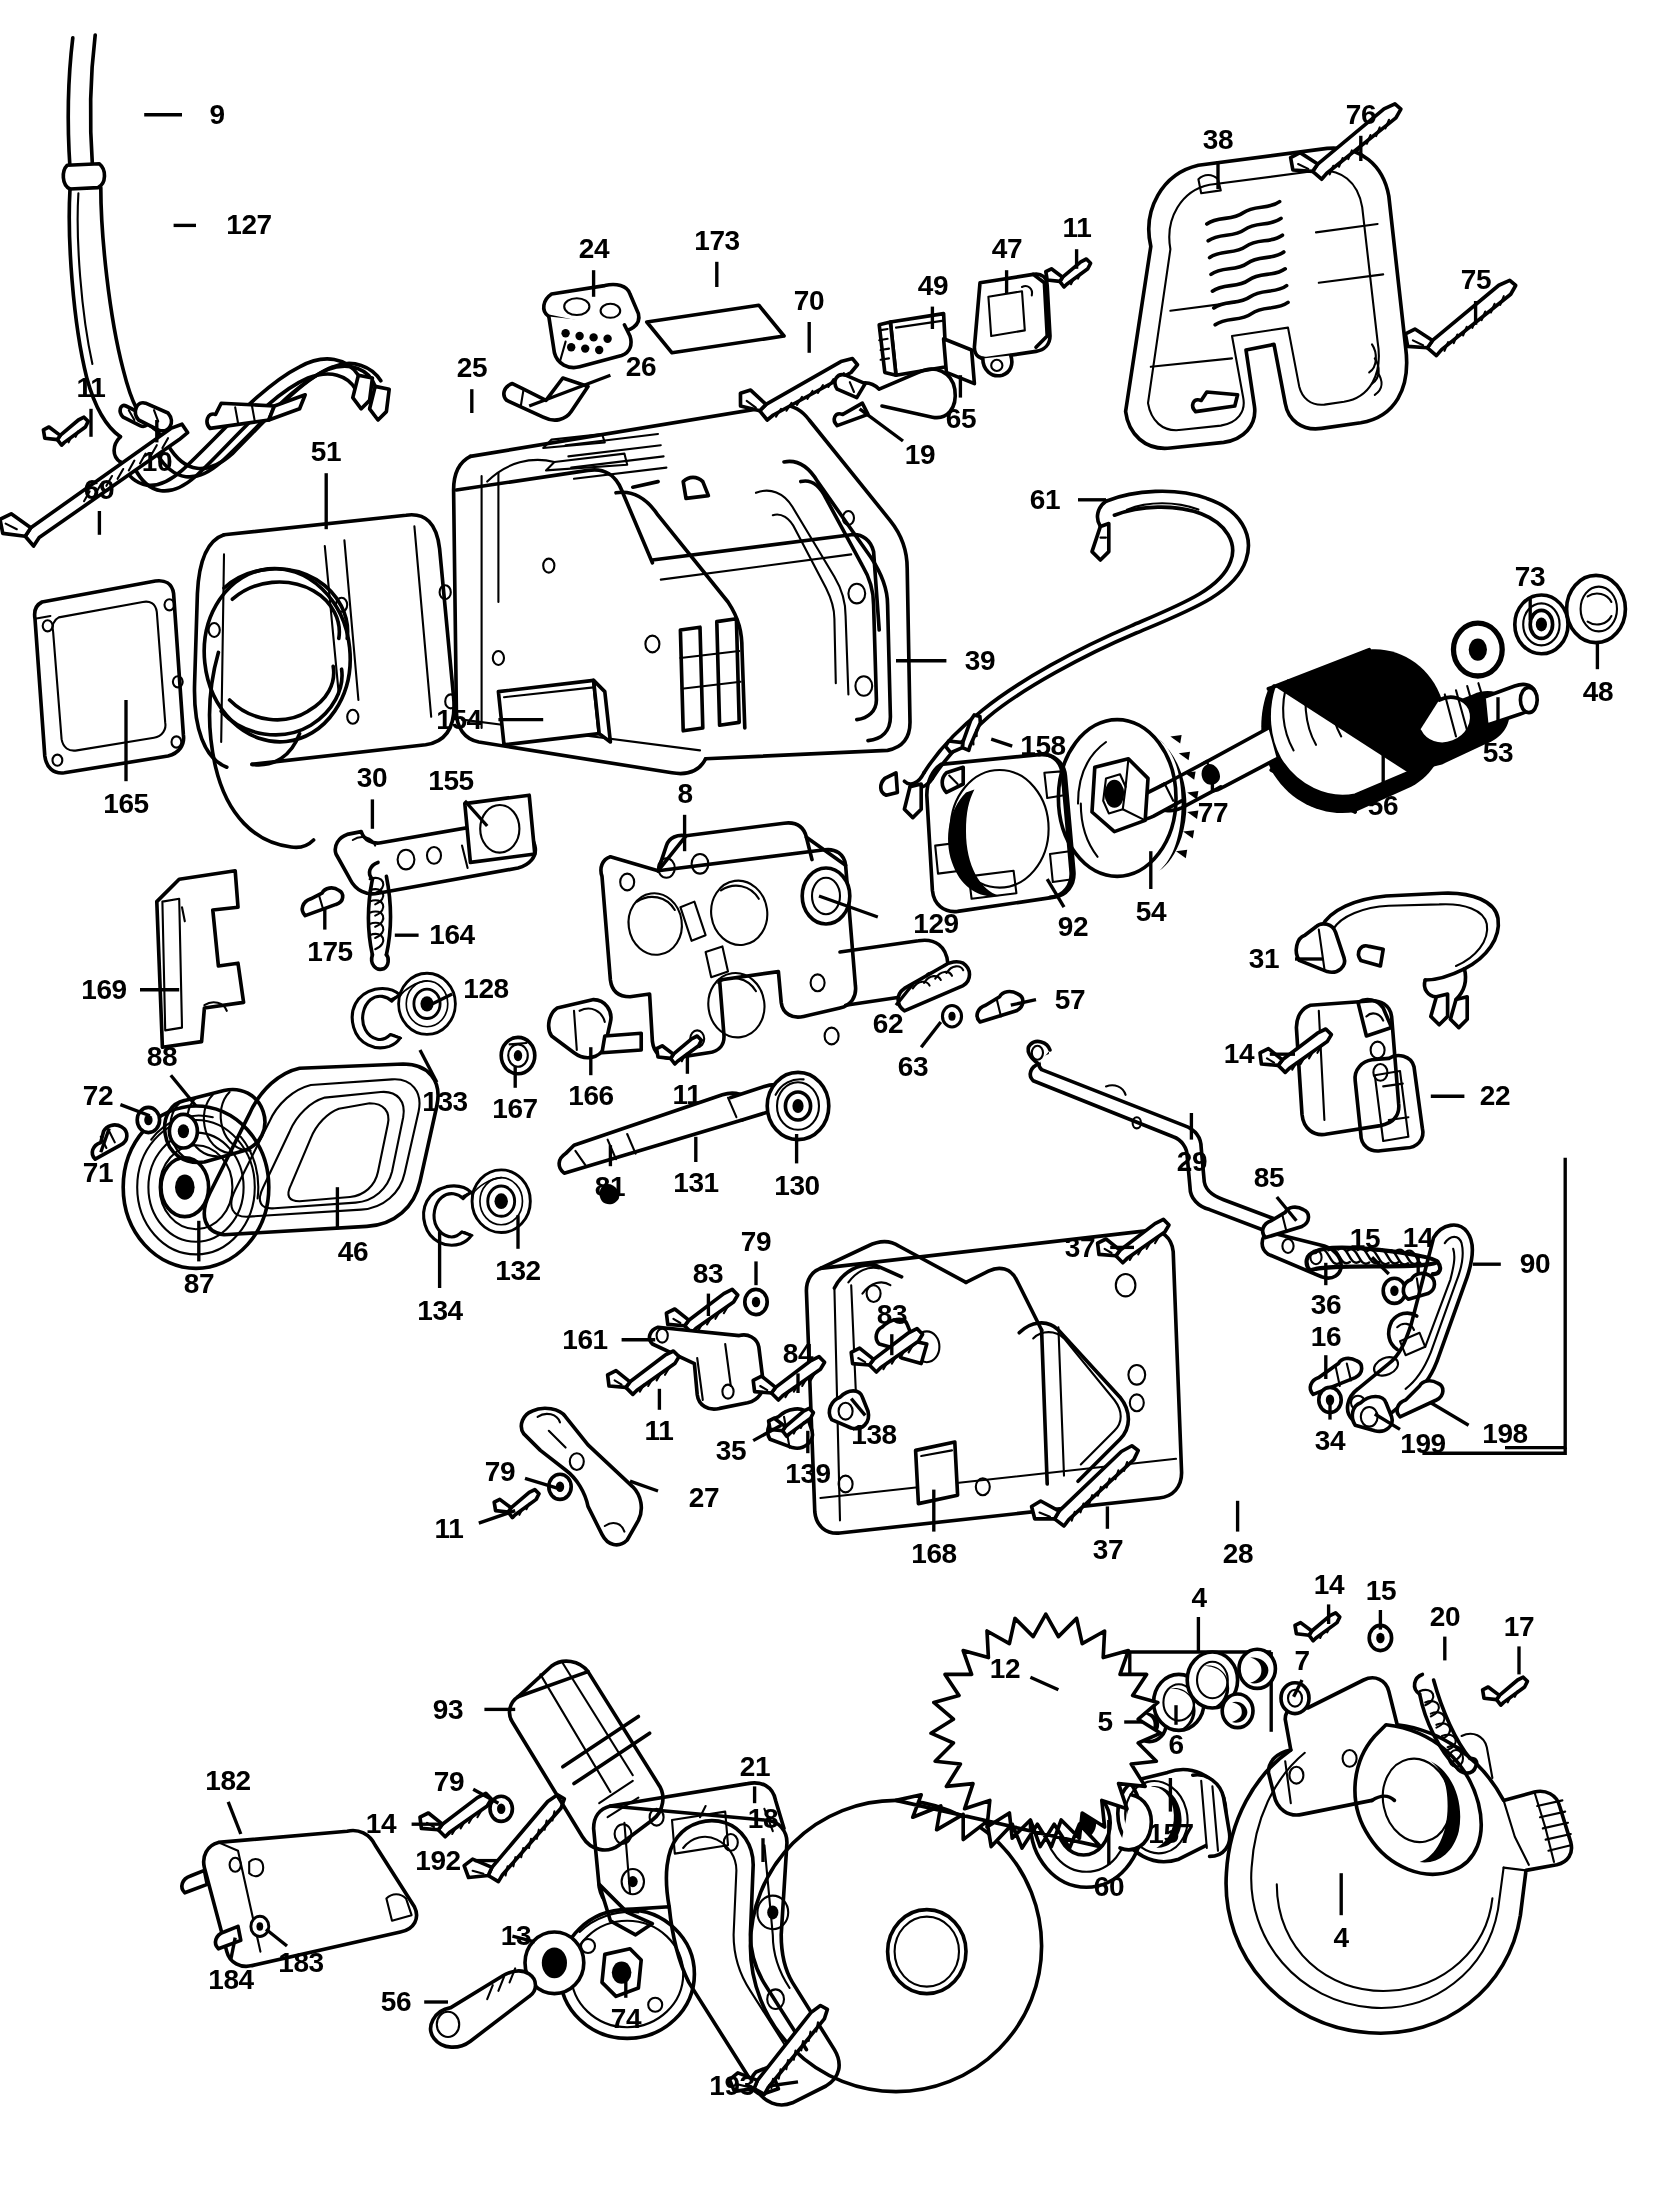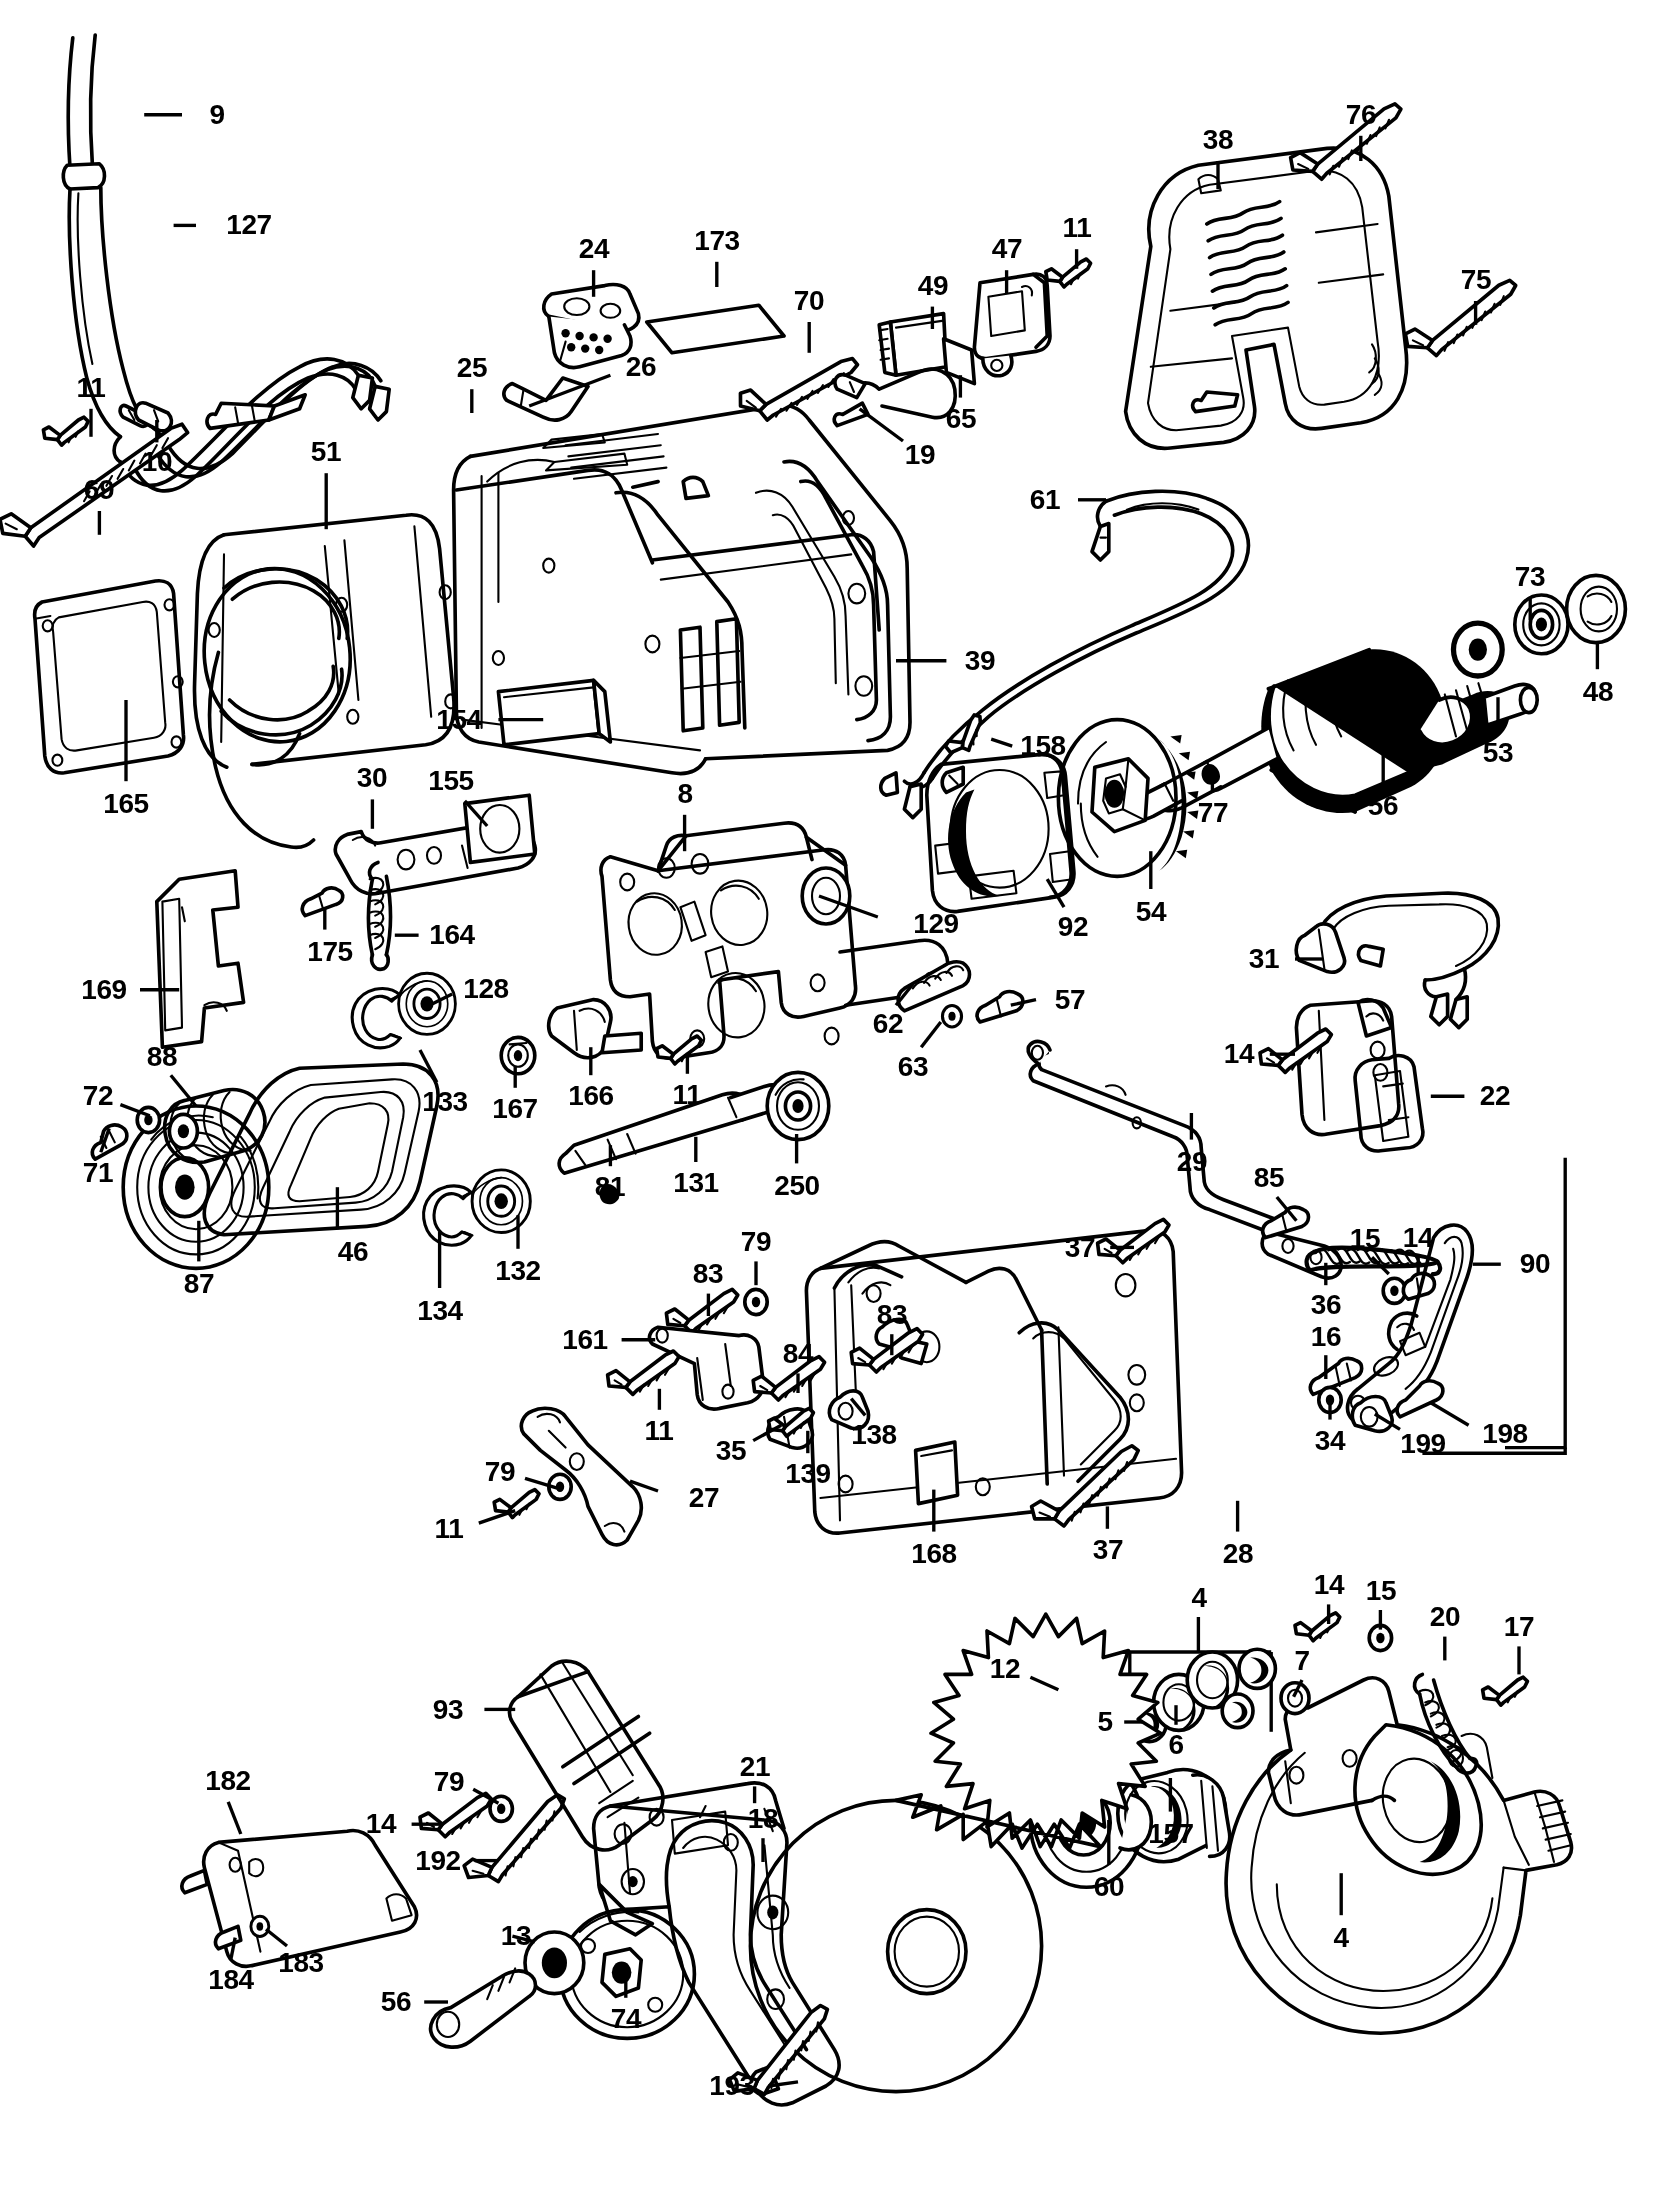--- a/index.html
+++ b/index.html
@@ -1241,21 +1241,21 @@
       <div class="callout" style="left: 353px; top: 1252px;">46</div>
       <div class="callout" style="left: 486px; top: 989px;">128</div>
       <div class="callout" style="left: 445px; top: 1102px;">133</div>
       <div class="callout" style="left: 515px; top: 1109px;">167</div>
       <div class="callout" style="left: 591px; top: 1096px;">166</div>
       <div class="callout" style="left: 687px; top: 1095px;">11</div>
       <div class="callout" style="left: 440px; top: 1311px;">134</div>
       <div class="callout" style="left: 518px; top: 1271px;">132</div>
       <div class="callout" style="left: 610px; top: 1187px;">81</div>
       <div class="callout" style="left: 696px; top: 1183px;">131</div>
-      <div class="callout" style="left: 797px; top: 1186px;">250</div>
+      <div class="callout" style="left: 797px; top: 1186px;">130</div>
       <div class="callout" style="left: 685px; top: 794px;">8</div>
       <div class="callout" style="left: 936px; top: 924px;">129</div>
       <div class="callout" style="left: 1043px; top: 746px;">158</div>
       <div class="callout" style="left: 1073px; top: 927px;">92</div>
       <div class="callout" style="left: 1151px; top: 912px;">54</div>
       <div class="callout" style="left: 1213px; top: 813px;">77</div>
       <div class="callout" style="left: 1045px; top: 500px;">61</div>
       <div class="callout" style="left: 1383px; top: 806px;">56</div>
       <div class="callout" style="left: 1498px; top: 753px;">53</div>
       <div class="callout" style="left: 1530px; top: 577px;">73</div>

